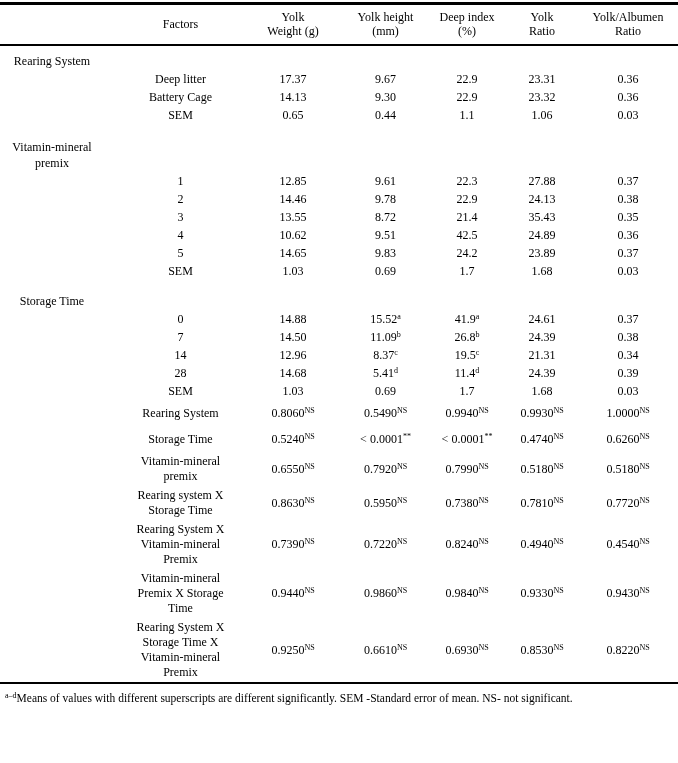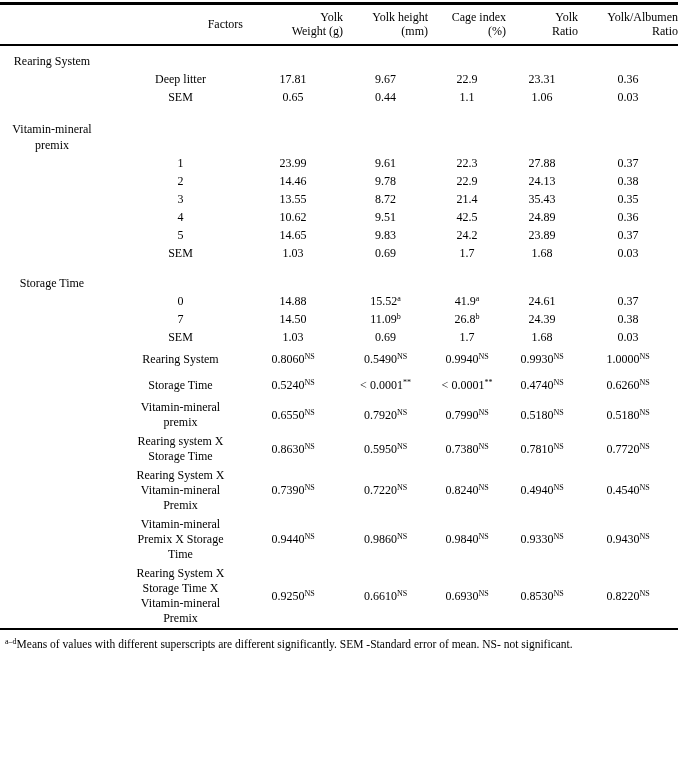--- a/index.html
+++ b/index.html
@@ -33,21 +33,21 @@
   col.c-h       { width: 85px;  }
   col.c-i       { width: 78px;  }
   col.c-r       { width: 72px;  }
   col.c-a       { width: 100px; }
 
   thead th {
     font-weight: normal;
     border-bottom: 2px solid #000;
     padding: 5px 0 6px 0;
     line-height: 14px;
-    text-align: right;
+    text-align: center;
     vertical-align: middle;
     white-space: pre-line;
   }
   td {
     text-align: center;
     vertical-align: middle;
     padding: 0;
   }
   td.section-label {
     text-align: center;
@@ -100,62 +100,71 @@
         <col class="c-a">
     </colgroup>
     <thead>
       <tr id="header-row">
         <th></th>
         <th>Factors</th>
       <th>Yolk
 Weight (g)</th>
           <th>Yolk height
 (mm)</th>
-          <th>Cage index
+          <th>Deep index
 (%)</th>
           <th>Yolk
 Ratio</th>
           <th>Yolk/Albumen
 Ratio</th>
         </tr>
     </thead>
     <tbody id="table-body">
         <tr class="section-head sh0">
           <td class="section-label">Rearing System</td>
           <td class="sov-head"></td>
           <td colspan="5"></td>
         </tr>
         <tr class="data-row">
           <td></td>
           <td class="factor">Deep litter</td>
-          <td class="val">17.81</td>
+          <td class="val">17.37</td>
           <td class="val">9.67</td>
           <td class="val">22.9</td>
           <td class="val">23.31</td>
+          <td class="val">0.36</td>
+        </tr>
+        <tr class="data-row">
+          <td></td>
+          <td class="factor">Battery Cage</td>
+          <td class="val">14.13</td>
+          <td class="val">9.30</td>
+          <td class="val">22.9</td>
+          <td class="val">23.32</td>
           <td class="val">0.36</td>
         </tr>
         <tr class="data-row">
           <td></td>
           <td class="factor">SEM</td>
           <td class="val">0.65</td>
           <td class="val">0.44</td>
           <td class="val">1.1</td>
           <td class="val">1.06</td>
           <td class="val">0.03</td>
         </tr>
         <tr class="section-head sh1">
           <td class="section-label">Vitamin-mineral
 premix</td>
           <td class="sov-head"></td>
           <td colspan="5"></td>
         </tr>
         <tr class="data-row">
           <td></td>
           <td class="factor">1</td>
-          <td class="val">23.99</td>
+          <td class="val">12.85</td>
           <td class="val">9.61</td>
           <td class="val">22.3</td>
           <td class="val">27.88</td>
           <td class="val">0.37</td>
         </tr>
         <tr class="data-row">
           <td></td>
           <td class="factor">2</td>
           <td class="val">14.46</td>
           <td class="val">9.78</td>
@@ -214,20 +223,38 @@
           <td class="val">0.37</td>
         </tr>
         <tr class="data-row">
           <td></td>
           <td class="factor">7</td>
           <td class="val">14.50</td>
           <td class="val">11.09<sup>b</sup></td>
           <td class="val">26.8<sup>b</sup></td>
           <td class="val">24.39</td>
           <td class="val">0.38</td>
+        </tr>
+        <tr class="data-row">
+          <td></td>
+          <td class="factor">14</td>
+          <td class="val">12.96</td>
+          <td class="val">8.37<sup>c</sup></td>
+          <td class="val">19.5<sup>c</sup></td>
+          <td class="val">21.31</td>
+          <td class="val">0.34</td>
+        </tr>
+        <tr class="data-row">
+          <td></td>
+          <td class="factor">28</td>
+          <td class="val">14.68</td>
+          <td class="val">5.41<sup>d</sup></td>
+          <td class="val">11.4<sup>d</sup></td>
+          <td class="val">24.39</td>
+          <td class="val">0.39</td>
         </tr>
         <tr class="data-row">
           <td></td>
           <td class="factor">SEM</td>
           <td class="val">1.03</td>
           <td class="val">0.69</td>
           <td class="val">1.7</td>
           <td class="val">1.68</td>
           <td class="val">0.03</td>
         </tr>

